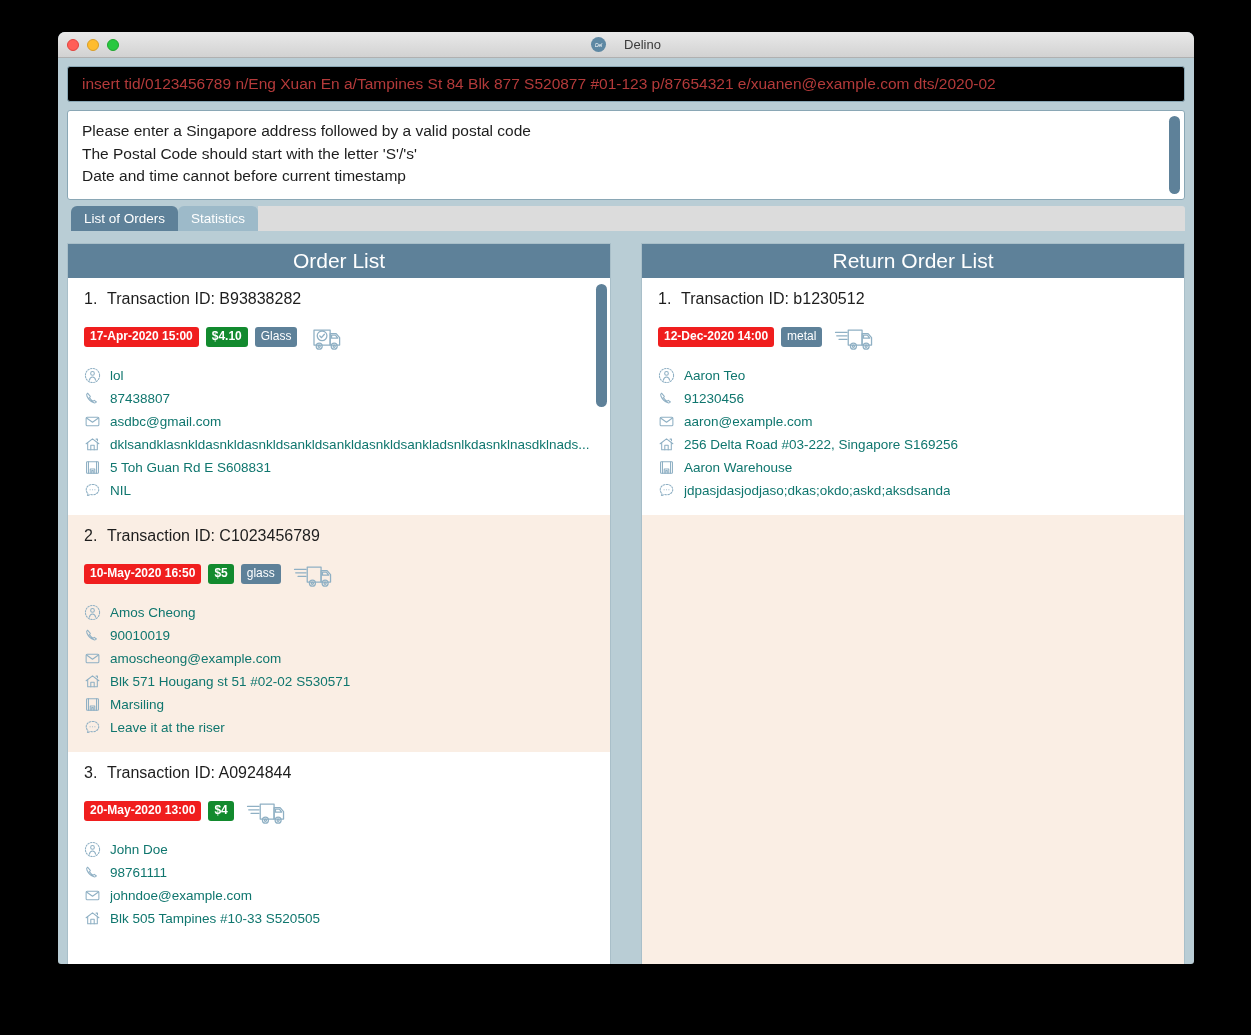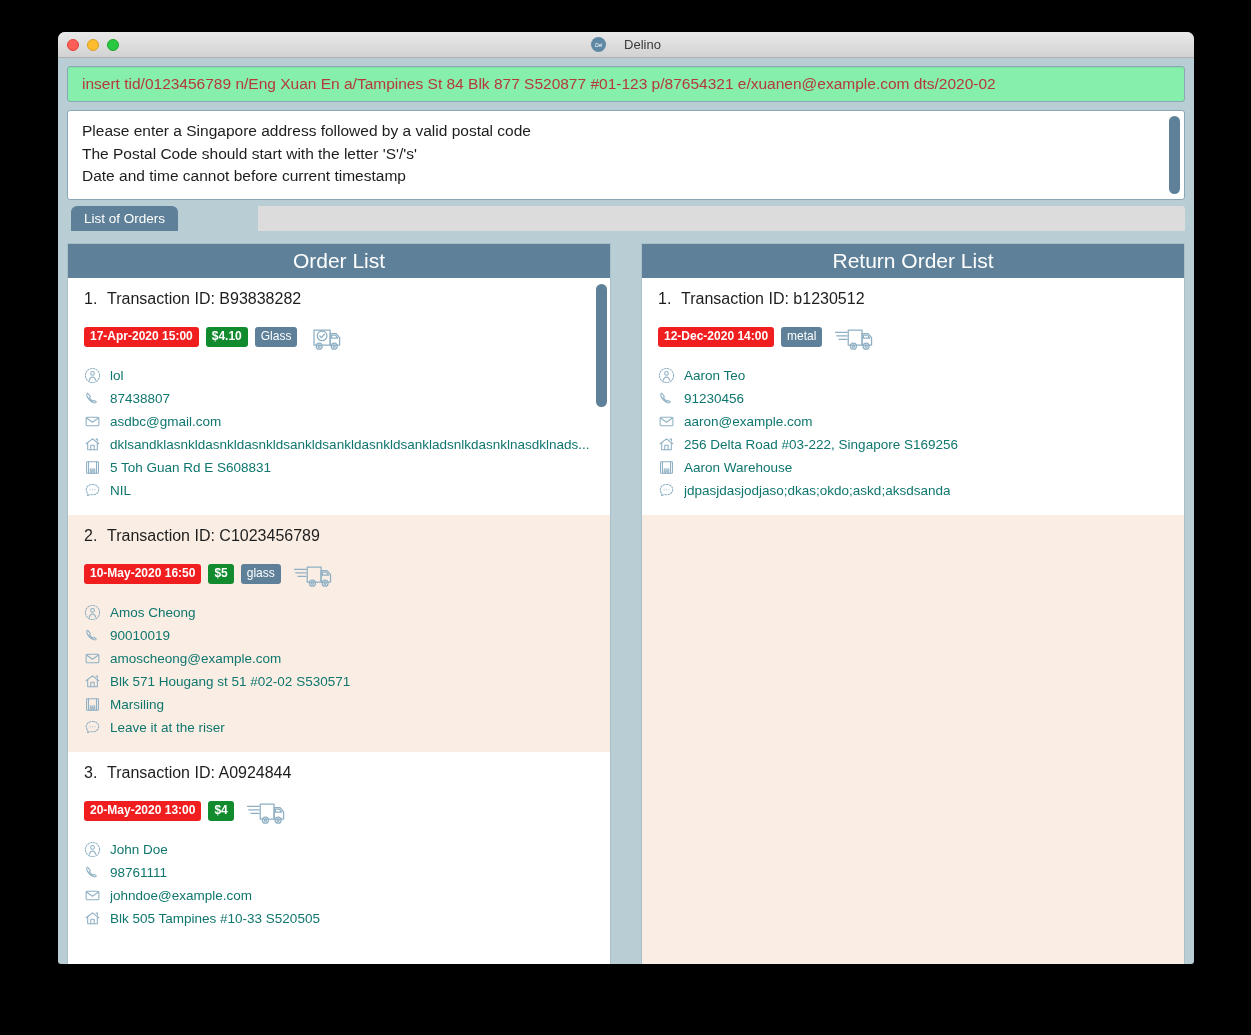--- a/index.html
+++ b/index.html
@@ -59,21 +59,21 @@
   }
   #menubar .mi { cursor: default; }
   #menubar .clock { font-size: 16px; }
 
   
   #bodyarea { padding: 8px 9px 0 9px; }
 
   
   #command-box {
     height: 36px;
-    background: #86efac;
+    background: #000000;
     border: 1px solid #8aa7b5;
     border-radius: 3px;
     display: flex; align-items: center;
     padding: 0 14px;
     box-shadow: inset 0 1px 1px rgba(0,0,0,.06);
   }
   #command-text {
     font-size: 15.5px;
     color: #b33a3a;
     white-space: nowrap; overflow: hidden;
@@ -100,21 +100,21 @@
   }
   .vscroll .thumb {
     position: absolute; left: 3px; width: 11px;
     border-radius: 6px; background: #5e8199;
   }
 
   
   #tabstrip {
     margin-top: 6px;
     height: 25px;
-    display: flex; 
+    display: flex; align-items: flex-end;
     padding-left: 4px;
     background: transparent;
   }
   #tabstrip::after {
     content: ""; flex: 1; height: 25px; background: #dcdcdc;
     border-radius: 0 3px 0 0;
   }
   .tab {
     height: 25px;
     padding: 0 13px;

